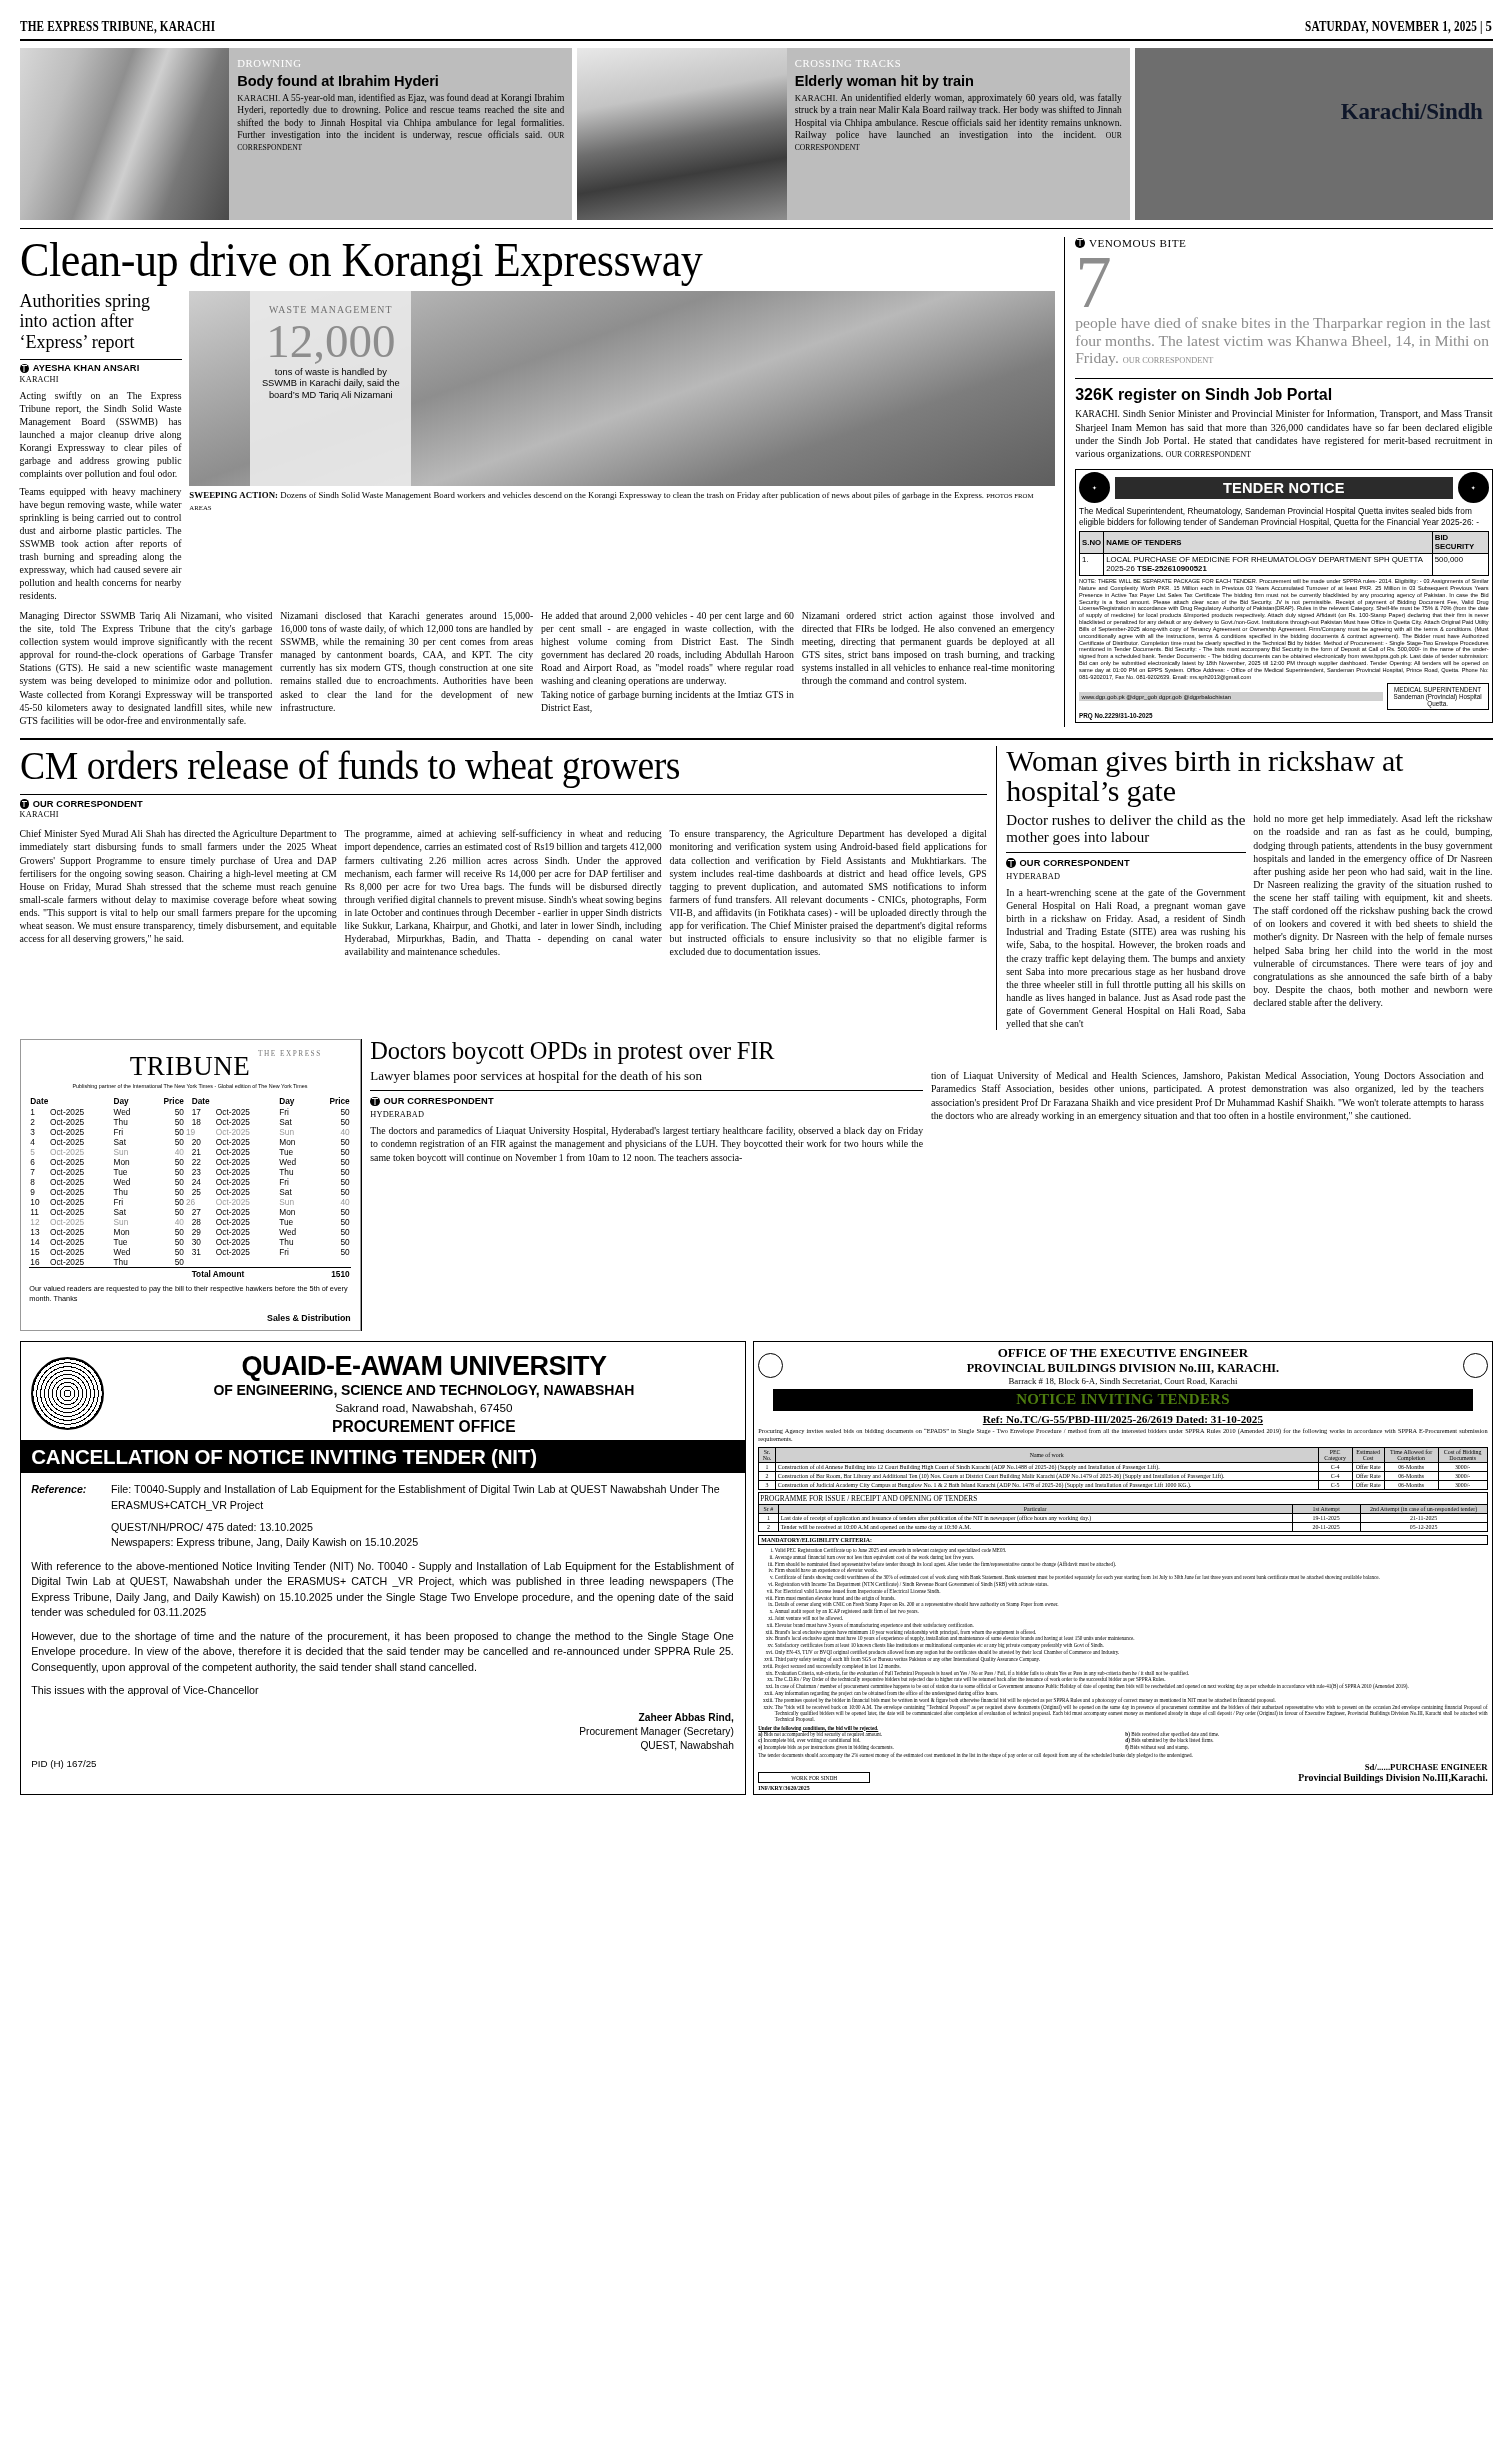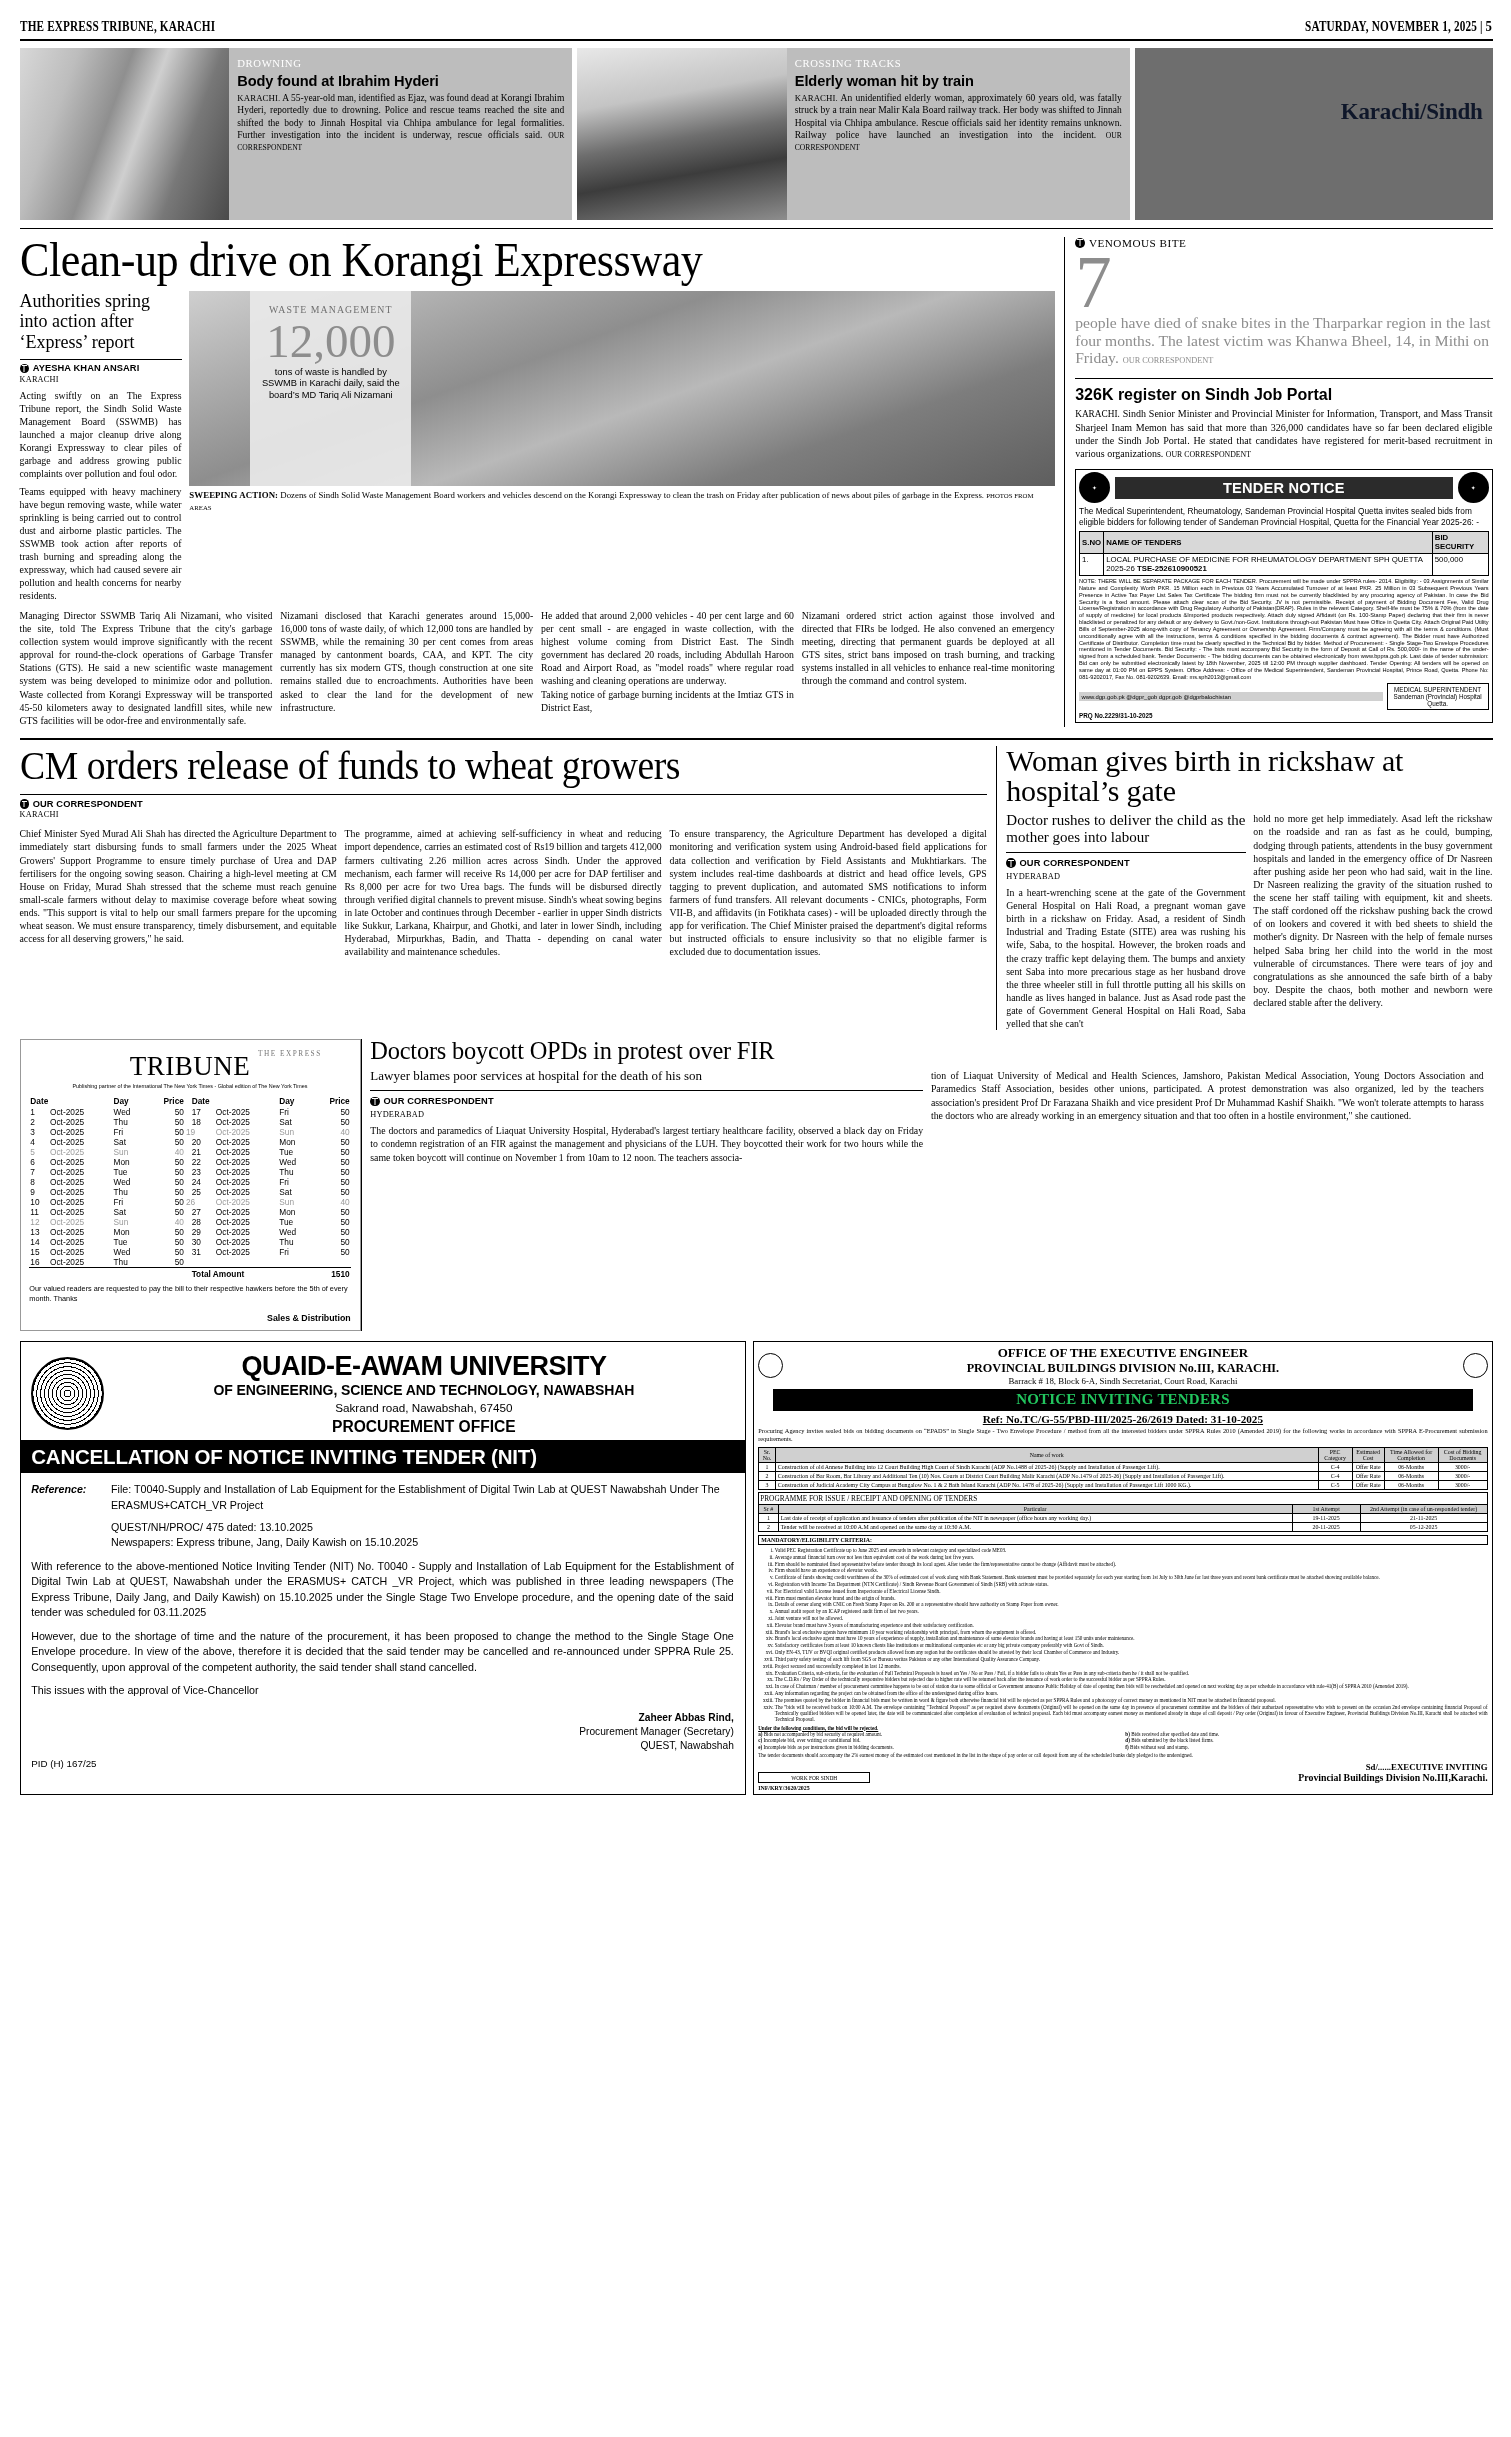--- a/index.html
+++ b/index.html
@@ -161,21 +161,21 @@
   .quest-p { margin-top:7.8px; text-align:justify;}
   .quest-sign { text-align:right; margin-top:12.7px; font-size:10.2px; line-height:1.35;}
   .quest-pid { font-size:9.8px; margin-top:4.9px;}
 
   .pbd-top { display:flex; gap:4.9px; align-items:center;}
   .pbd-crest { width:25px;height:25px;border-radius:50%;border:1.5px solid #000;flex:0 0 25px;}
   .pbd-tt { flex:1; text-align:center; font-family:"Liberation Serif",serif;}
   .pbd-tt .a { font-size:13px; font-weight:bold; letter-spacing:-0.1px;}
   .pbd-tt .b { font-size:12.2px; font-weight:bold;}
   .pbd-tt .c { font-size:8.8px; }
-  .pbd-band { background:#000; color:#22c55e; text-align:center; font-family:"Liberation Serif",serif;
+  .pbd-band { background:#000; color:#4d7c0f; text-align:center; font-family:"Liberation Serif",serif;
      font-weight:bold; font-size:15px; padding:2.4px 0; margin:2.9px 14.6px 0; letter-spacing:0.2px;}
   .pbd-ref { text-align:center; font-weight:bold; font-size:11.2px; text-decoration:underline; margin-top:2.4px;
      font-family:"Liberation Serif",serif;}
   .pbd-intro { font-size:6.3px; line-height:1.3; margin-top:2.4px; text-align:justify;}
   .pbd-tbl { width:100%; border-collapse:collapse; margin-top:2.9px; font-size:5.9px; font-family:"Liberation Serif",serif;}
   .pbd-tbl th { background:#d0d0d0; border:0.5px solid #000; padding:1px 1.5px; font-weight:normal;}
   .pbd-tbl td { border:0.5px solid #000; padding:1px 2px; vertical-align:middle;}
   .pbd-tbl td.ctr, .pbd-tbl th.ctr { text-align:center;}
   .pbd-sec { text-align:left; font-weight:normal; font-size:7.3px; border:0.5px solid #000;
      border-bottom:none; margin-top:2px; padding:1px;}
@@ -757,21 +757,21 @@
               <span style="flex:1"><b>e)</b> Incomplete bids as per instructions given in bidding documents.</span>
               <span style="flex:1"><b>f)</b> Bids without seal and stamp.</span>
             </div>
           </div>
         <div style="margin-top:2px">The tender documents should accompany the 2% earnest money of the estimated cost mentioned in the list in the shape of pay order or call deposit from any of the scheduled banks duly pledged to the undersigned.</div>
       </div>
 
       <div class="pbd-foot">
         <div class="lf">WORK FOR SINDH</div>
         <div class="rt">
-          <div class="s1">Sd/......EXECUTIVE INVITING</div>
+          <div class="s1">Sd/......PURCHASE ENGINEER</div>
           <div class="s2">Provincial Buildings Division No.III,Karachi.</div>
         </div>
       </div>
       <div class="pbd-inf">INF/KRY/3620/2025</div>
     </div>
   </div>
 
 </div>
 
 

